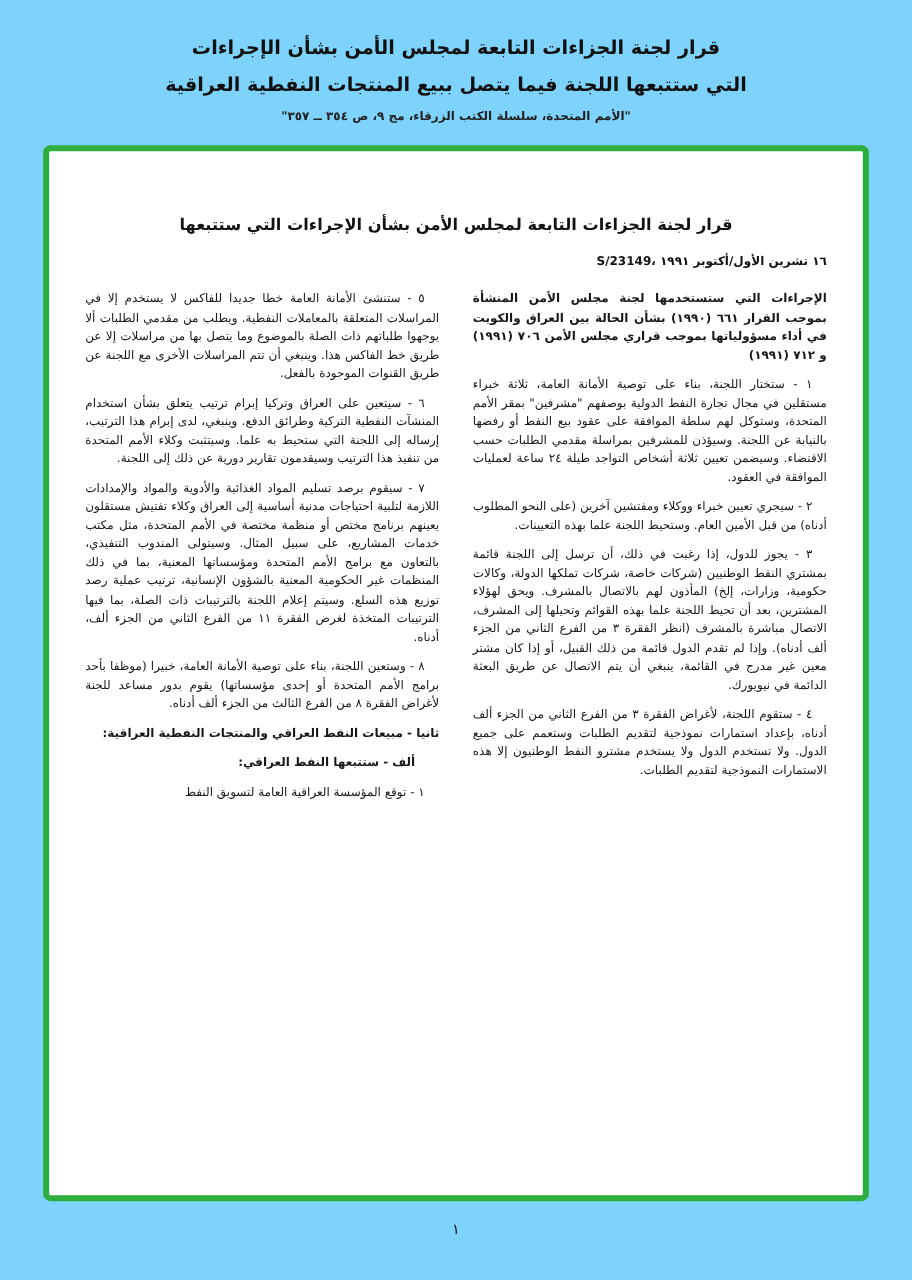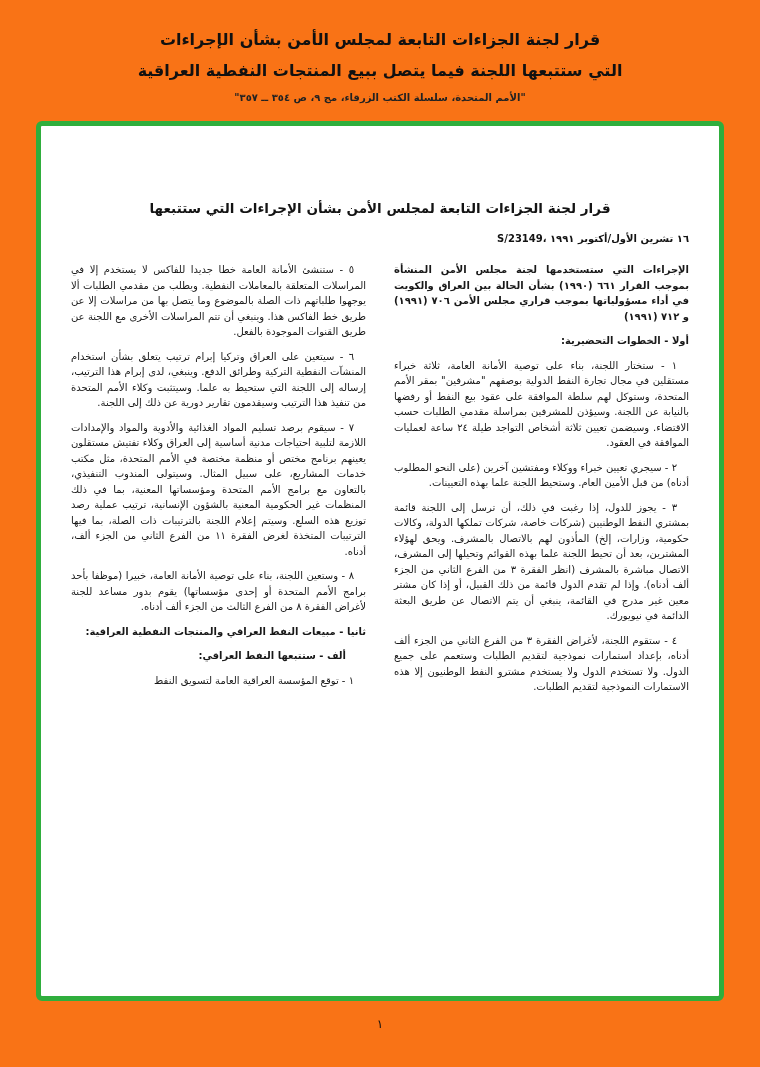--- a/index.html
+++ b/index.html
@@ -5,21 +5,21 @@
   * { margin: 0; padding: 0; box-sizing: border-box; }
   body {
     background: #ffffff;
     font-family: "DejaVu Sans", sans-serif;
     color: #111111;
   }
   .page {
     width: 760px;
     min-height: 1067px;
     margin: 0 auto;
-    background: #f97316;
+    background: #7dd3fc;
     position: relative;
     padding-top: 30px;
   }
   
   .outer-header { text-align: center; direction: rtl; }
   .outer-header .hline1 {
     font-size: 16px; font-weight: bold; letter-spacing: 0.2px;
   }
   .outer-header .hline2 {
     font-size: 16px; font-weight: bold; margin-top: 12px;
@@ -28,21 +28,21 @@
     font-size: 10px; font-weight: bold; margin-top: 12px; color: #222;
   }
   
   .green-frame {
     width: 688px;
     margin: 18px auto 0 auto;
     border: 5px solid #2fae3d;
     border-radius: 6px;
     background: #ffffff;
     min-height: 880px;
-    padding: 70px 30px 34px 30px;
+    padding: 50px 30px 34px 30px;
     direction: rtl;
   }
   .doc-title {
     text-align: center; font-weight: bold; font-size: 13.5px;
     line-height: 1.8; color: #131313;
   }
   .doc-dateline {
     text-align: right; font-weight: bold; font-size: 10px;
     margin-top: 13px; direction: ltr; color: #131313;
   }
@@ -89,21 +89,20 @@
     <div class="doc-title">
       <div>قرار لجنة الجزاءات التابعة لمجلس الأمن بشأن الإجراءات التي ستتبعها</div>
     </div>
 
     <div class="doc-dateline">S/23149، ١٦ تشرين الأول/أكتوبر ١٩٩١</div>
 
     <div class="columns">
 
       <div class="col">
         <p class="bold no-indent">الإجراءات التي ستستخدمها لجنة مجلس الأمن المنشأة بموجب القرار ٦٦١ (١٩٩٠) بشأن الحالة بين العراق والكويت في أداء مسؤولياتها بموجب قراري مجلس الأمن ٧٠٦ (١٩٩١) و ٧١٢ (١٩٩١)</p>
-        <p class="sec-heading">أولا - الخطوات التحضيرية:</p>
         <p>١ - ستختار اللجنة، بناء على توصية الأمانة العامة، ثلاثة خبراء مستقلين في مجال تجارة النفط الدولية بوصفهم "مشرفين" بمقر الأمم المتحدة، وستوكل لهم سلطة الموافقة على عقود بيع النفط أو رفضها بالنيابة عن اللجنة. وسيؤذن للمشرفين بمراسلة مقدمي الطلبات حسب الاقتضاء. وسيضمن تعيين ثلاثة أشخاص التواجد طيلة ٢٤ ساعة لعمليات الموافقة في العقود.</p>
         <p>٢ - سيجري تعيين خبراء ووكلاء ومفتشين آخرين (على النحو المطلوب أدناه) من قبل الأمين العام. وستحيط اللجنة علما بهذه التعيينات.</p>
         <p>٣ - يجوز للدول، إذا رغبت في ذلك، أن ترسل إلى اللجنة قائمة بمشتري النفط الوطنيين (شركات خاصة، شركات تملكها الدولة، وكالات حكومية، وزارات، إلخ) المأذون لهم بالاتصال بالمشرف. ويحق لهؤلاء المشترين، بعد أن تحيط اللجنة علما بهذه القوائم وتحيلها إلى المشرف، الاتصال مباشرة بالمشرف (انظر الفقرة ٣ من الفرع الثاني من الجزء ألف أدناه). وإذا لم تقدم الدول قائمة من ذلك القبيل، أو إذا كان مشتر معين غير مدرج في القائمة، ينبغي أن يتم الاتصال عن طريق البعثة الدائمة في نيويورك.</p>
         <p>٤ - ستقوم اللجنة، لأغراض الفقرة ٣ من الفرع الثاني من الجزء ألف أدناه، بإعداد استمارات نموذجية لتقديم الطلبات وستعمم على جميع الدول. ولا تستخدم الدول ولا يستخدم مشترو النفط الوطنيون إلا هذه الاستمارات النموذجية لتقديم الطلبات.</p>
       </div>
 
       <div class="col">
         <p>٥ - ستنشئ الأمانة العامة خطا جديدا للفاكس لا يستخدم إلا في المراسلات المتعلقة بالمعاملات النفطية. ويطلب من مقدمي الطلبات ألا يوجهوا طلباتهم ذات الصلة بالموضوع وما يتصل بها من مراسلات إلا عن طريق خط الفاكس هذا. وينبغي أن تتم المراسلات الأخرى مع اللجنة عن طريق القنوات الموجودة بالفعل.</p>
         <p>٦ - سيتعين على العراق وتركيا إبرام ترتيب يتعلق بشأن استخدام المنشآت النفطية التركية وطرائق الدفع. وينبغي، لدى إبرام هذا الترتيب، إرساله إلى اللجنة التي ستحيط به علما. وسيتثبت وكلاء الأمم المتحدة من تنفيذ هذا الترتيب وسيقدمون تقارير دورية عن ذلك إلى اللجنة.</p>
         <p>٧ - سيقوم برصد تسليم المواد الغذائية والأدوية والمواد والإمدادات اللازمة لتلبية احتياجات مدنية أساسية إلى العراق وكلاء تفتيش مستقلون يعينهم برنامج مختص أو منظمة مختصة في الأمم المتحدة، مثل مكتب خدمات المشاريع، على سبيل المثال. وسيتولى المندوب التنفيذي، بالتعاون مع برامج الأمم المتحدة ومؤسساتها المعنية، بما في ذلك المنظمات غير الحكومية المعنية بالشؤون الإنسانية، ترتيب عملية رصد توزيع هذه السلع. وسيتم إعلام اللجنة بالترتيبات ذات الصلة، بما فيها الترتيبات المتخذة لغرض الفقرة ١١ من الفرع الثاني من الجزء ألف، أدناه.</p>

